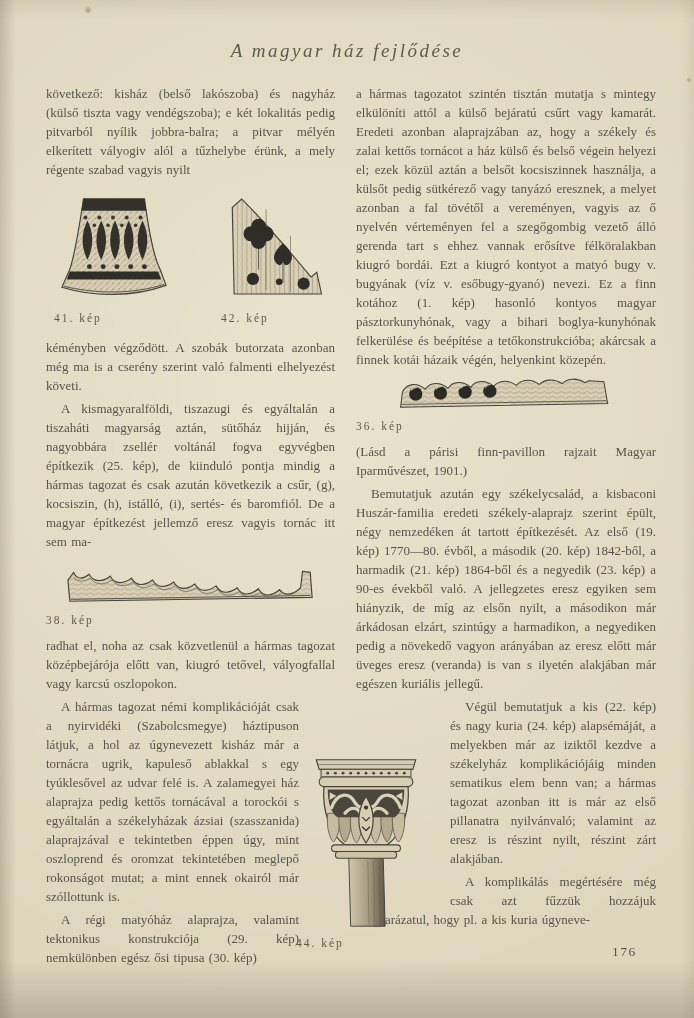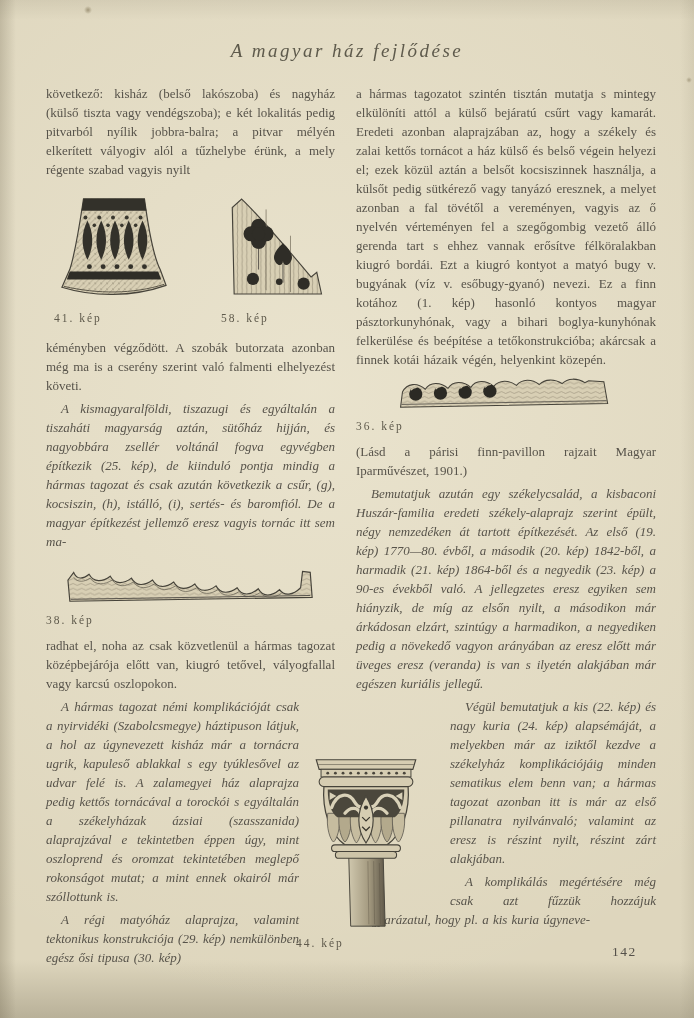--- a/index.html
+++ b/index.html
@@ -21,21 +21,21 @@
     position:absolute;top:40px;left:0;width:100%;text-align:center;
     font-style:italic;font-size:19px;letter-spacing:2.5px;color:#5e5a4c;
   }
   .col{position:absolute;top:84px;}
   .col-left{left:46px;width:289px;}
   .col-right{left:356px;width:300px;}
   .col p{
     margin:0 0 4px 0;text-align:justify;font-size:13px;line-height:19px;
     word-spacing:1px;
   }
-  .col p.indent{text-indent:15px;font-style:italic;}
+  .col p.indent{text-indent:15px;}
   .figrow{
     display:flex;justify-content:space-between;align-items:flex-end;
     margin:10px 6px 14px 8px;
   }
   .fig{text-align:center;}
   .fig-block{text-align:center;margin:6px 0 10px 0;}
   .caption{
     font-size:11.5px;color:#5f5a4c;letter-spacing:2px;margin-top:7px;
     text-align:left;font-variant:normal;
   }
@@ -109,21 +109,21 @@
             <circle cx="40" cy="50" r="8" fill="#2f2d27"></circle>
             <circle cx="32" cy="42" r="8" fill="#2f2d27"></circle>
             <circle cx="48" cy="42" r="8" fill="#2f2d27"></circle>
             <circle cx="40" cy="42" r="7" fill="#2f2d27"></circle>
           <path d="M66,52 C58,59 54,66 58,72 C61,77 66,76 66,71 C66,76 71,77 74,72 C78,66 74,59 66,52 Z" fill="#2f2d27"></path>
           <path d="M66,74 L66,94 M40,58 L40,80" stroke="#55514a" stroke-width="1"></path>
           <circle cx="34" cy="90" r="6.5" fill="#2f2d27"></circle>
           <circle cx="62" cy="93" r="3.5" fill="#2f2d27"></circle>
           <circle cx="88" cy="95" r="6.5" fill="#2f2d27"></circle>
         </svg>
-        <div class="caption">58. kép</div>
+        <div class="caption">42. kép</div>
       </div>
     </div>
 
     <p><span>kéményben végződött. A szobák butorzata azonban még ma is a cserény szerint való falmenti elhelyezést követi.</span></p>
     <p class="indent"><span>A kismagyaralföldi, tiszazugi és egyáltalán a tiszaháti magyarság aztán, sütőház hijján, és nagyobbára zsellér voltánál fogva egyvégben építkezik (25. kép), de kiinduló pontja mindig a hármas tagozat és csak azután következik a csűr, (g), kocsiszin, (h), istálló, (i), sertés- és baromfiól. De a magyar építkezést jellemző eresz vagyis tornác itt sem ma-</span></p>
 
     <div class="fig-block">
       <svg width="264" height="50" viewBox="0 0 268 52">
         <defs>
           <pattern id="g43" width="9" height="5" patternUnits="userSpaceOnUse">
@@ -224,15 +224,15 @@
       <path d="M70,44 C60,60 60,78 70,93 C80,78 80,60 70,44 Z" fill="#d6cdb2" stroke="#46433a" stroke-width="1.2"></path>
       <circle cx="70" cy="56" r="2.2" fill="#3a372f"></circle>
       <path d="M66,66 L70,70 L74,66 M66,76 L70,80 L74,76" stroke="#3a372f" stroke-width="1.3" fill="none"></path>
 
       <rect x="34" y="95" width="72" height="7" rx="3.5" fill="#d6cdb2" stroke="#46433a" stroke-width="1.1"></rect>
       <rect x="38" y="102" width="64" height="7" rx="3.5" fill="#cdc4a8" stroke="#46433a" stroke-width="1.1"></rect>
     </svg>
     <div class="caption">44. kép</div>
   </div>
 
-  <div class="page-number">142</div>
+  <div class="page-number">176</div>
 
 </div>
 
 </body></html>

